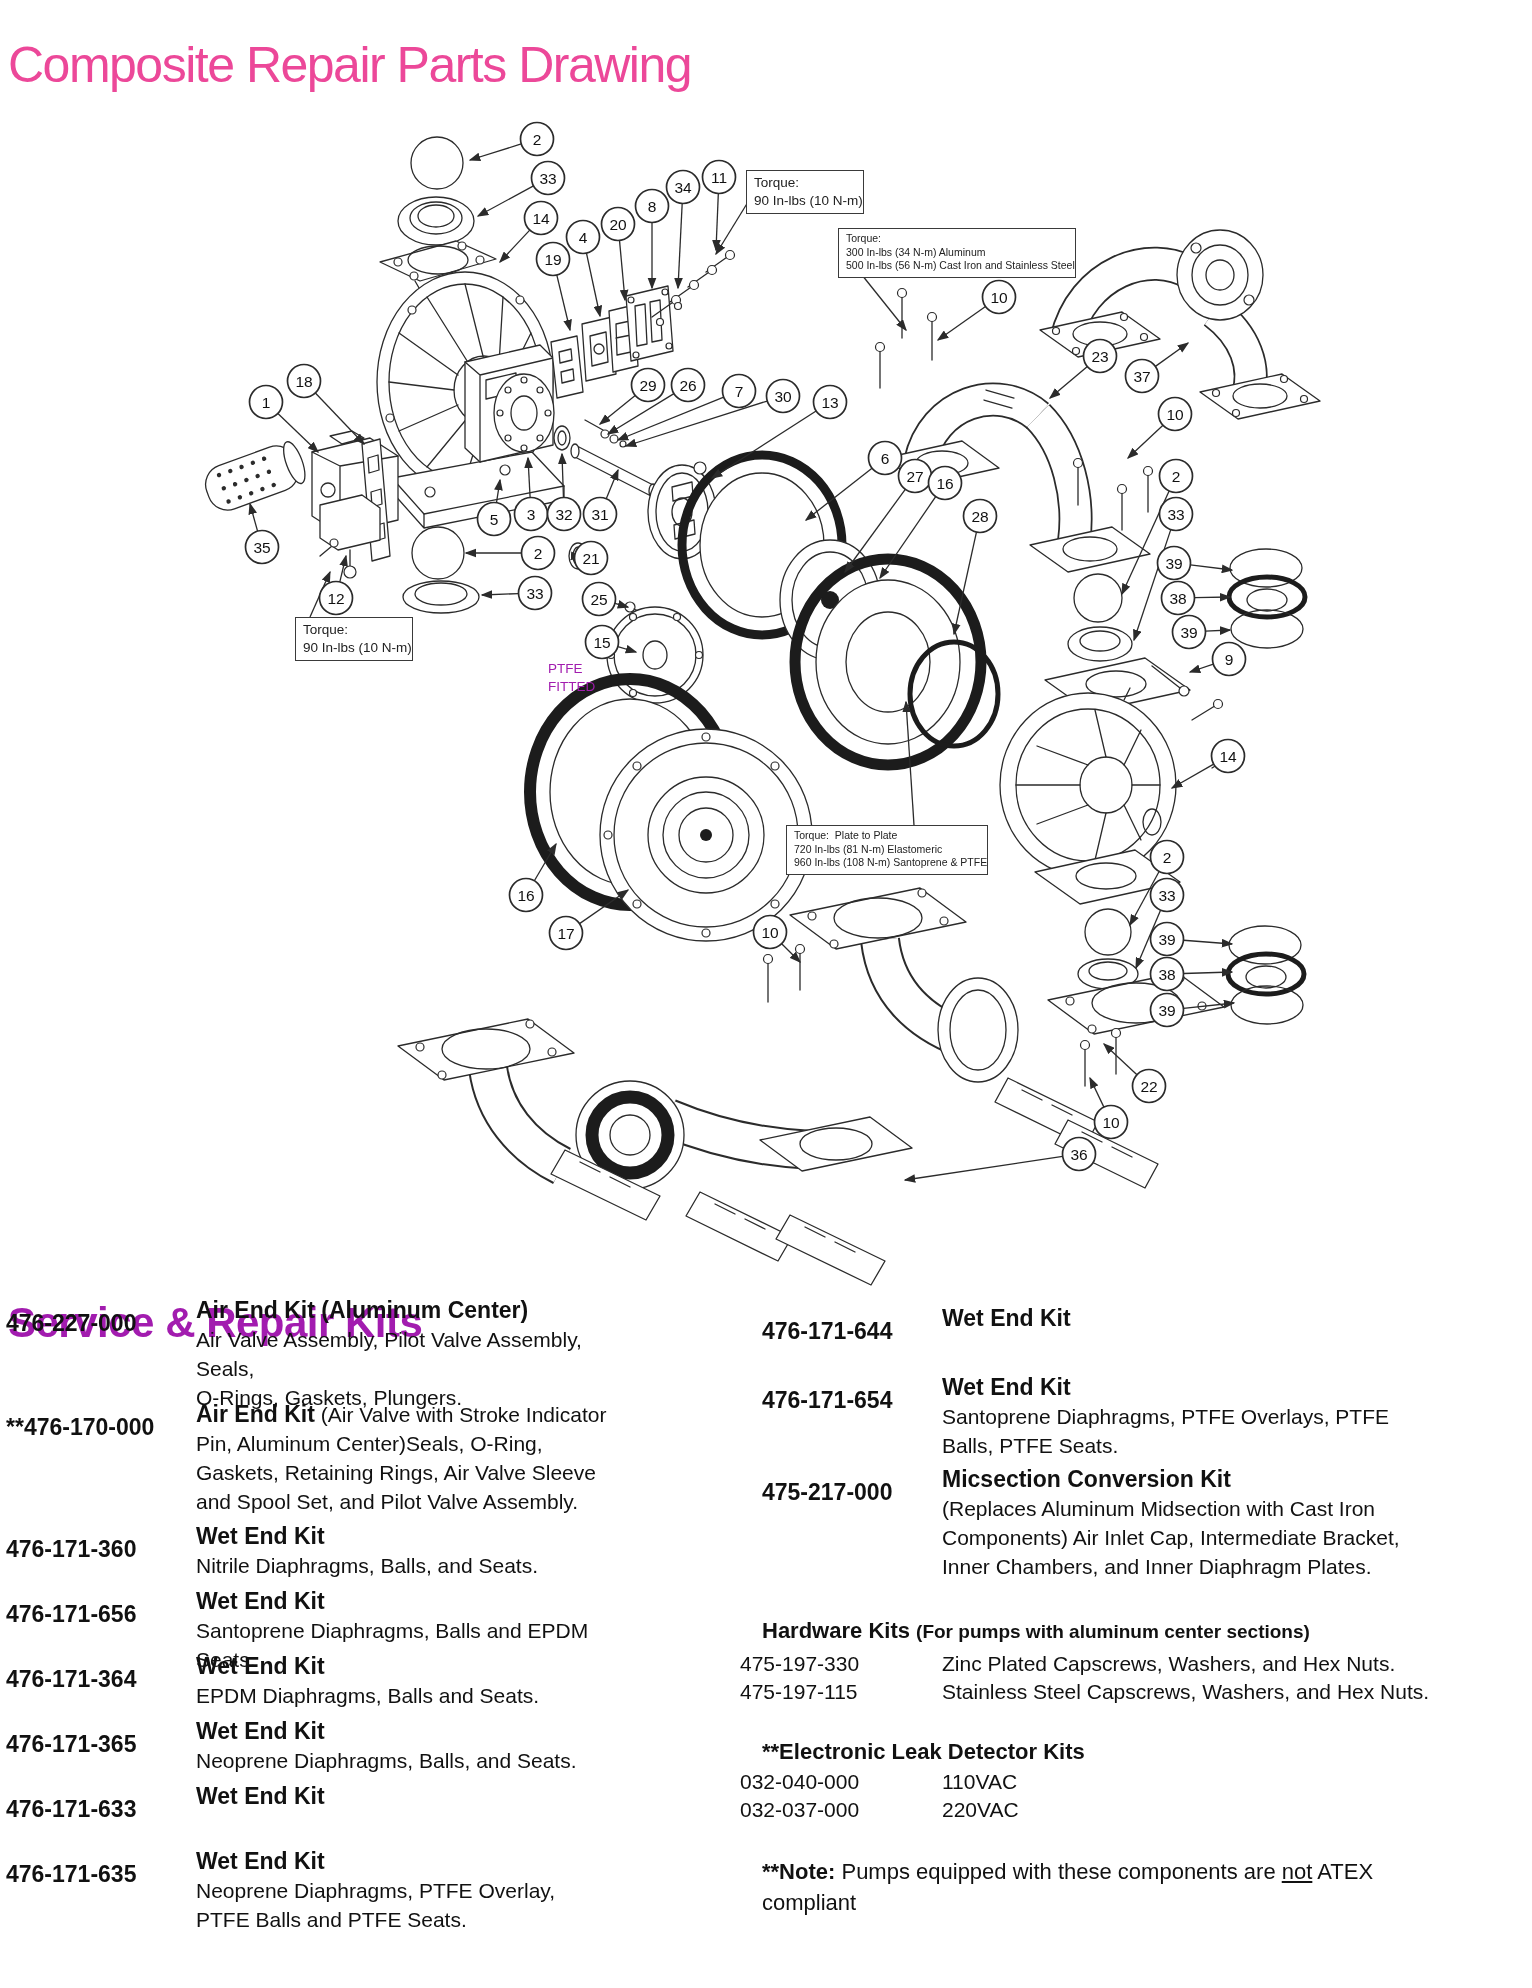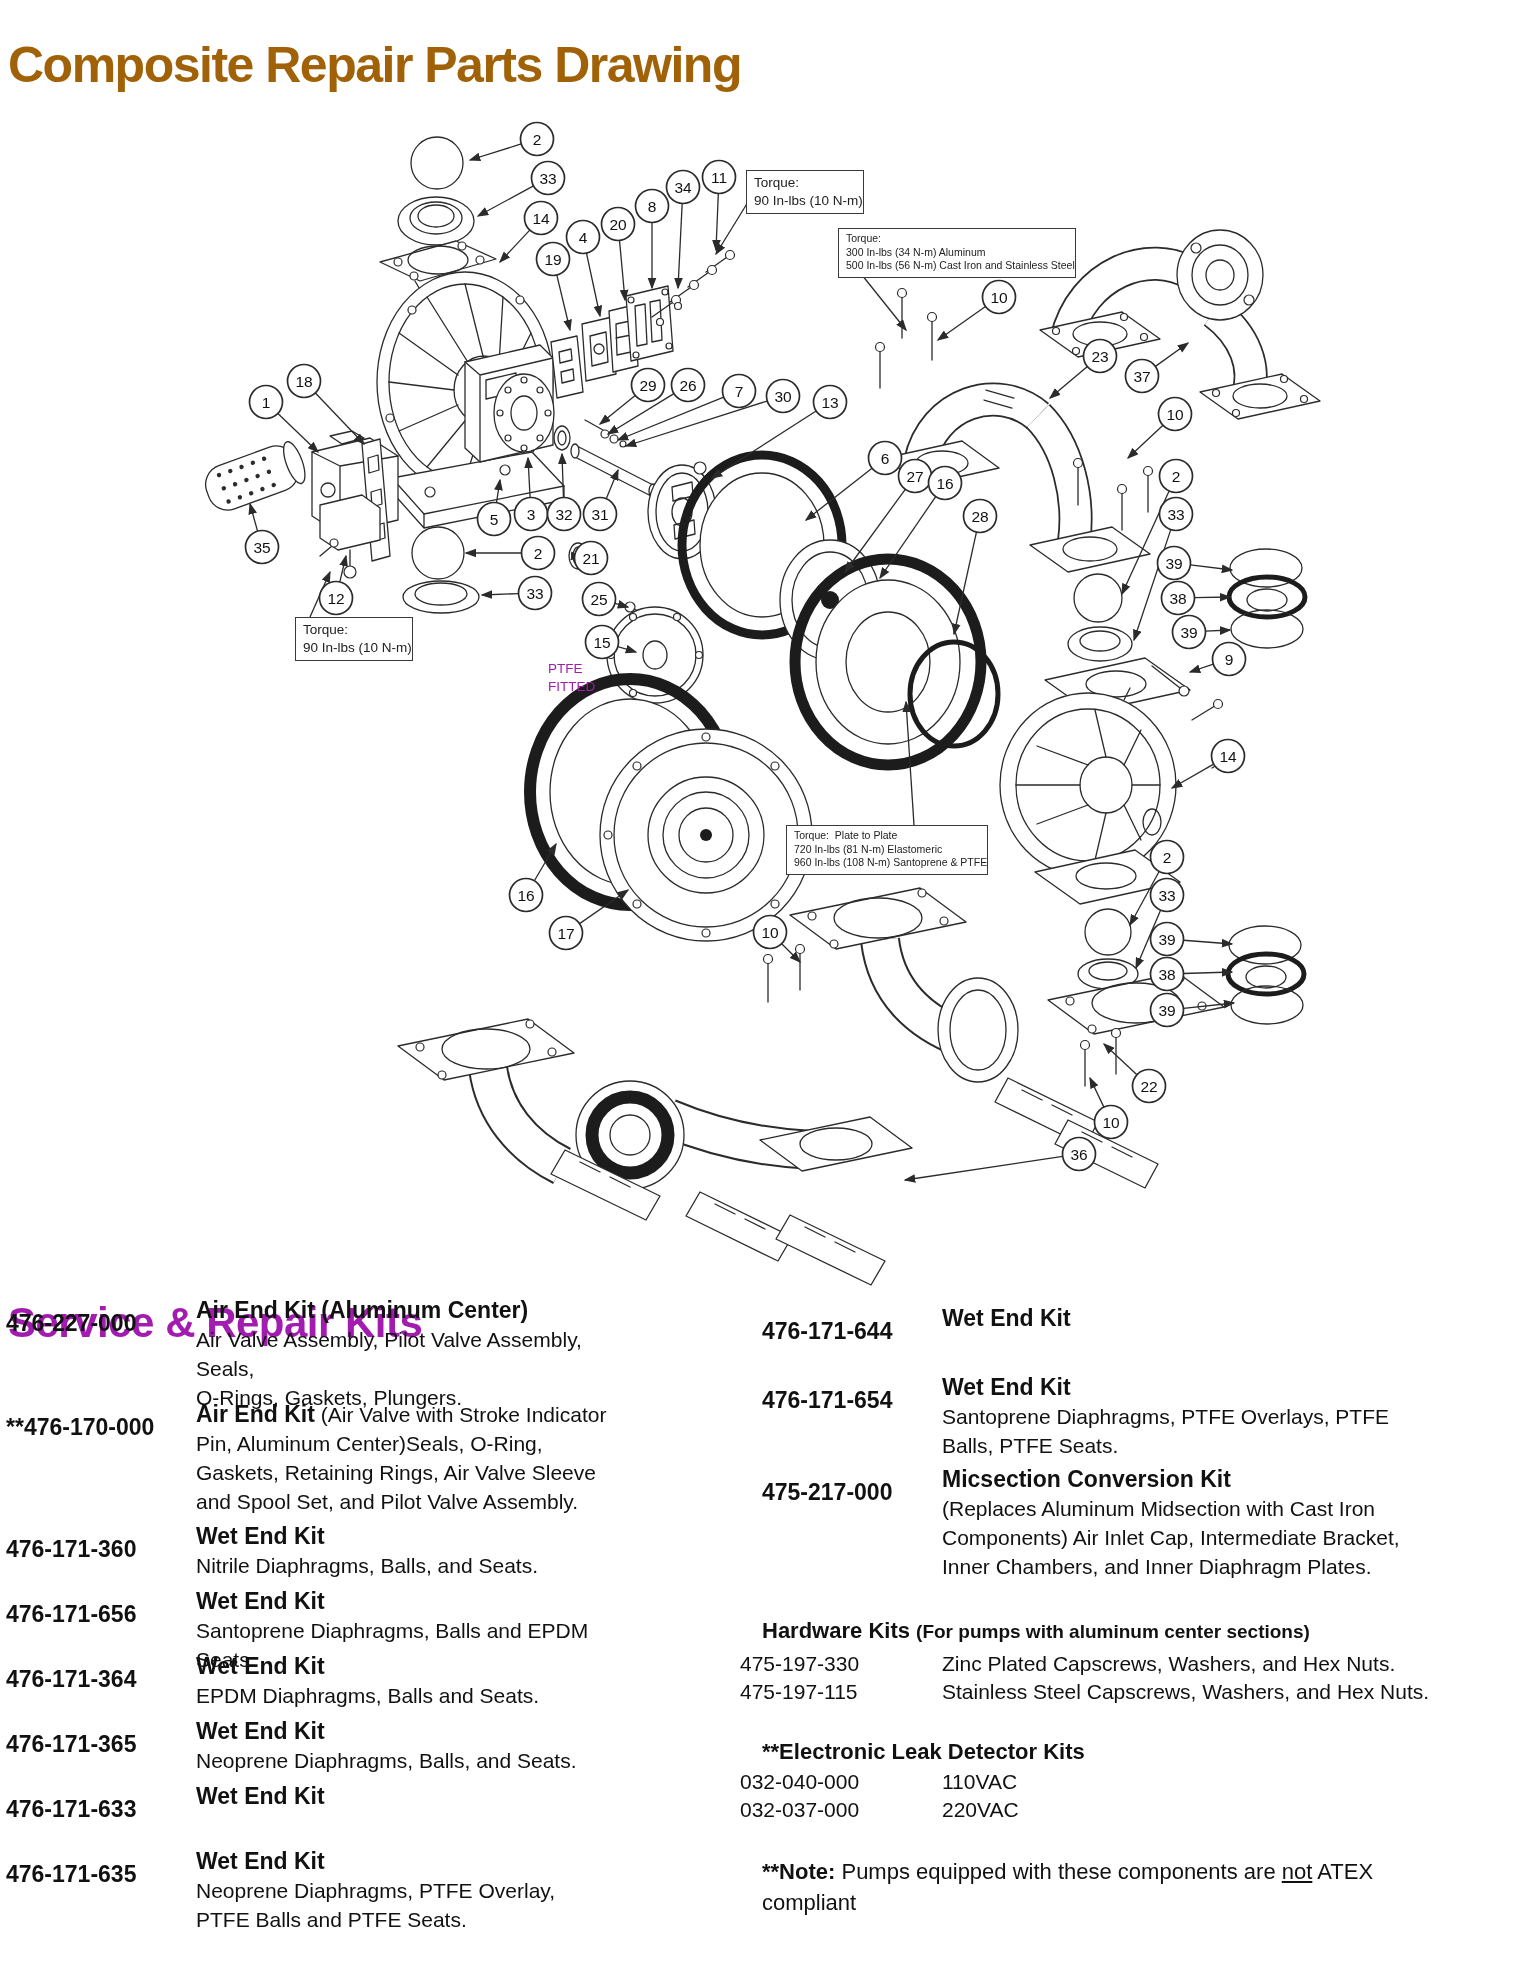--- a/index.html
+++ b/index.html
@@ -2,22 +2,22 @@
 <html><head>
 <meta charset="utf-8">
 <style>
   html,body{margin:0;padding:0;}
   body{
     width:1532px;height:1988px;position:relative;background:#fff;
     font-family:"Liberation Sans",sans-serif;color:#111;
     -webkit-font-smoothing:antialiased;
   }
   #page-title{
-    position:absolute;top:2px;left:8px;font-size:50px;font-weight:bold;
-    letter-spacing:-1.5px;color:#a16207;white-space:nowrap;
+    position:absolute;top:2px;left:8px;font-size:50px;font-weight:normal;
+    letter-spacing:-1.5px;color:#ec4899;white-space:nowrap;
   }
   #art-svg{position:absolute;left:0;top:0;width:1532px;height:1988px;}
   .tnote{
     position:absolute;background:#fff;border:1.6px solid #3a3a3a;
     padding:3px 0 4px 7px;line-height:1.3;color:#222;z-index:3;
   }
   .tnote div{white-space:pre;}
   .tq-sm{font-size:13.5px;}
   .tq-xs{font-size:10.5px;}
   #ptfe-label{

